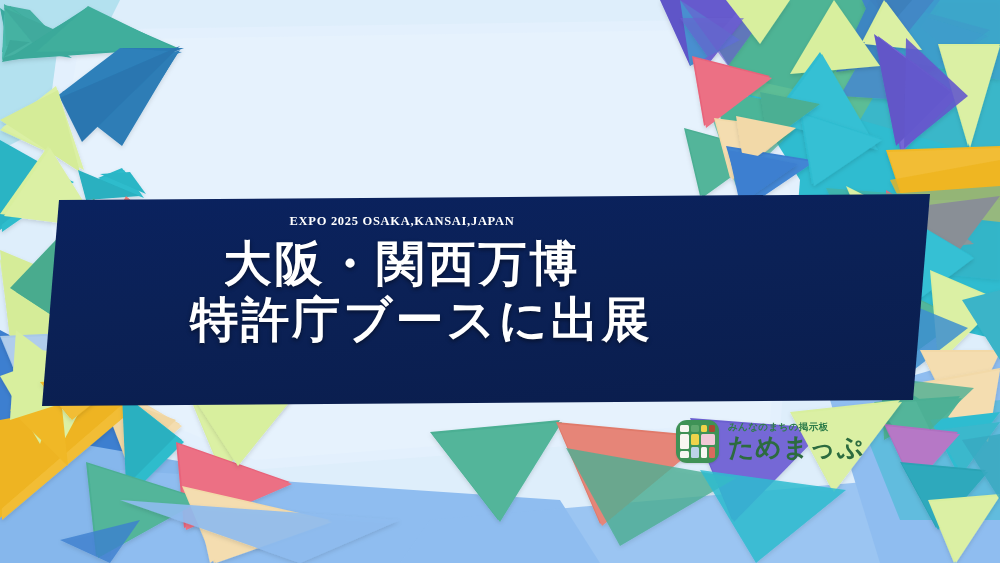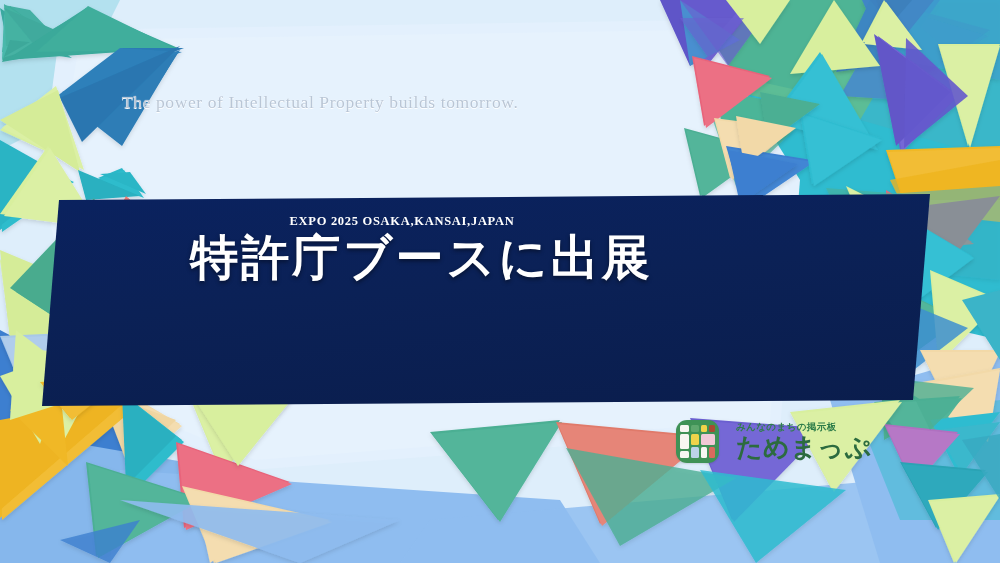--- a/index.html
+++ b/index.html
@@ -69,21 +69,21 @@
     white-space:nowrap;
     letter-spacing:3px;
     text-shadow:0 2px 4px rgba(0,0,0,.45);
   }
   .headline-1{font-size:48px;line-height:1.12;margin-top:8px;}
   .headline-2{font-size:48px;line-height:1.12;margin-top:2px;margin-left:39px;}
 
   
   .logo{
     position:absolute;left:676px;top:420px;z-index:6;
-    display:flex;align-items:center;gap:17px;
+    display:flex;align-items:center;gap:9px;
   }
   .logo-mark{
     width:43px;height:43px;border-radius:11px;
     background:#3f9256;
     position:relative;flex:0 0 auto;
     box-shadow:0 1px 2px rgba(0,0,0,.12);
   }
   .logo-mark .tile{position:absolute;border-radius:1.5px;}
   .logo-text{display:flex;flex-direction:column;justify-content:center;}
   .logo-sub{
@@ -388,27 +388,27 @@
     </g>
 
     <g filter="url(#sh)">
       <polygon points="760,92 820,104 768,142" fill="#4caf93"></polygon>
       <polygon points="736,116 796,128 744,166" fill="#f2d9a8"></polygon>
       <polygon points="728,150 798,164 740,204" fill="#3d7fd0"></polygon>
     </g>
   </svg>
 
   <div class="tagline-wrap">
-    <div class="tagline-en">The power of Intellectual Property builds tomorrow.</div>
   </div>
 
   <div class="banner">
     <div class="banner-shape"></div>
     <div class="banner-inner">
       <div class="expo-line">EXPO 2025 OSAKA,KANSAI,JAPAN</div>
+      <div class="headline headline-1">大阪・関西万博</div>
       <div class="headline headline-2">特許庁ブースに出展</div>
     </div>
   </div>
 
   <div class="logo">
     <div class="logo-mark" style="background: rgb(63, 146, 86);">
         <div class="tile" style="left: 4px; top: 5px; width: 9px; height: 7px; background: rgb(247, 247, 242);"></div>
         <div class="tile" style="left: 15px; top: 5px; width: 8px; height: 7px; background: rgb(95, 168, 110);"></div>
         <div class="tile" style="left: 25px; top: 5px; width: 6px; height: 7px; background: rgb(240, 212, 74);"></div>
         <div class="tile" style="left: 33px; top: 5px; width: 6px; height: 7px; background: rgb(168, 74, 50);"></div>

